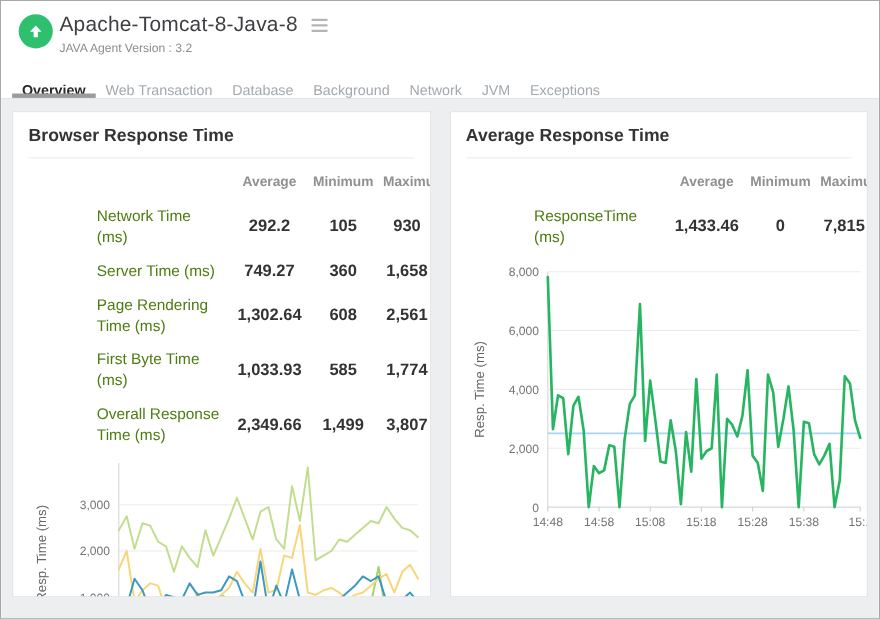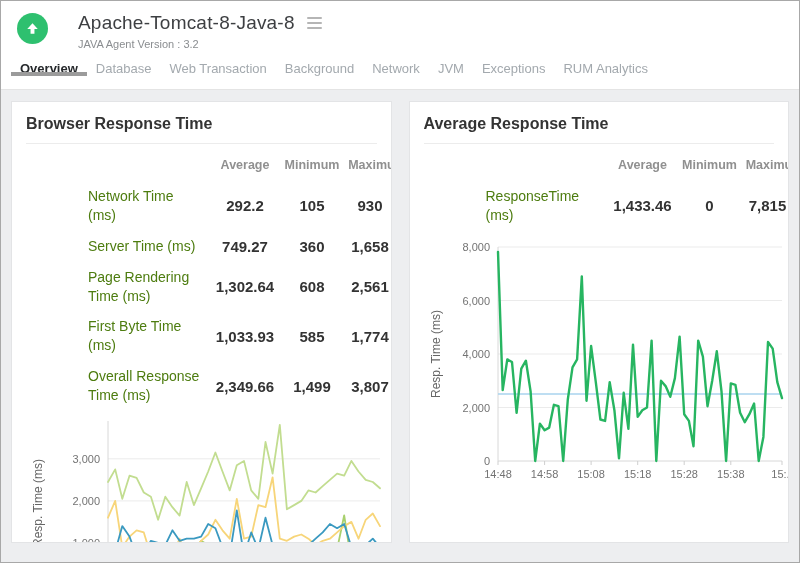--- a/index.html
+++ b/index.html
@@ -8,28 +8,28 @@
   .window {
     width:800px; height:563px; border:1px solid #a8a8a8; background:#fff;
     position:relative; overflow:hidden;
   }
   
   .app-header { height:60px; padding:11px 16px 0; display:flex; align-items:flex-start; background:#fff; }
   .status-circle {
     width:31px; height:31px; border-radius:50%; background:#2ec06f;
     display:flex; align-items:center; justify-content:center; flex:0 0 auto; margin-top:1px;
   }
-  .head-text { margin-left:30px; }
+  .head-text { margin-left:6px; }
   .title-row { display:flex; align-items:center; gap:10px; }
   .page-title { font-size:19px; font-weight:400; color:#3d3f42; letter-spacing:.2px; }
   .hamburger { display:inline-flex; flex-direction:column; gap:3px; cursor:pointer; padding:2px; }
   .hamburger i { display:block; width:15px; height:2px; background:#b5b5b5; border-radius:1px; }
   .subtitle { font-size:11px; color:#8a8d90; margin-top:4px; }
   
-  .tab-bar { height:29px; padding-left:10px; border-bottom:1px solid #e4e4e4; display:flex; align-items:flex-start; background:#fff; }
+  .tab-bar { height:29px; padding-left:10px; border-bottom:1px solid #e4e4e4; display:flex; align-items:flex-end; background:#fff; }
   .tab { font-size:13px; color:#a3a9ae; padding:0 9px; display:flex; align-items:center; cursor:pointer; position:relative; white-space:nowrap; }
   .tab.active { color:#26292c; font-weight:700; }
   .tab.active::after { content:""; position:absolute; left:0; right:0; bottom:0; height:4px; background:#9b9b9b; }
   
   .main { background:#edeef0; height:472px; padding:11px 10px 19px; display:flex; gap:17px; }
   .card {
     flex:1 1 0; background:#fff; border:1px solid #e3e4e6; overflow:hidden;
     display:flex; flex-direction:column; padding:13px 0 10px;
   }
   .card-title { font-size:16px; font-weight:700; color:#333; margin:0 14px 10px; }
@@ -68,27 +68,26 @@
             <i></i>
             <i></i>
           </span>
       </div>
       <div class="subtitle">JAVA Agent Version : 3.2</div>
     </div>
   </header>
 
   <nav class="tab-bar">
       <div class="tab active">Overview</div>
+      <div class="tab">Web Transaction</div>
       <div class="tab">Database</div>
-      <div class="tab">Web Transaction</div>
       <div class="tab">Background</div>
       <div class="tab">Network</div>
       <div class="tab">JVM</div>
       <div class="tab">Exceptions</div>
-      <div class="tab">RUM Analytics</div>
     </nav>
 
   <main class="main">
 
     <section class="card">
       <h2 class="card-title">Browser Response Time</h2>
       <div class="card-divider"></div>
       <table class="stats">
           <colgroup>
             <col class="c-label">

